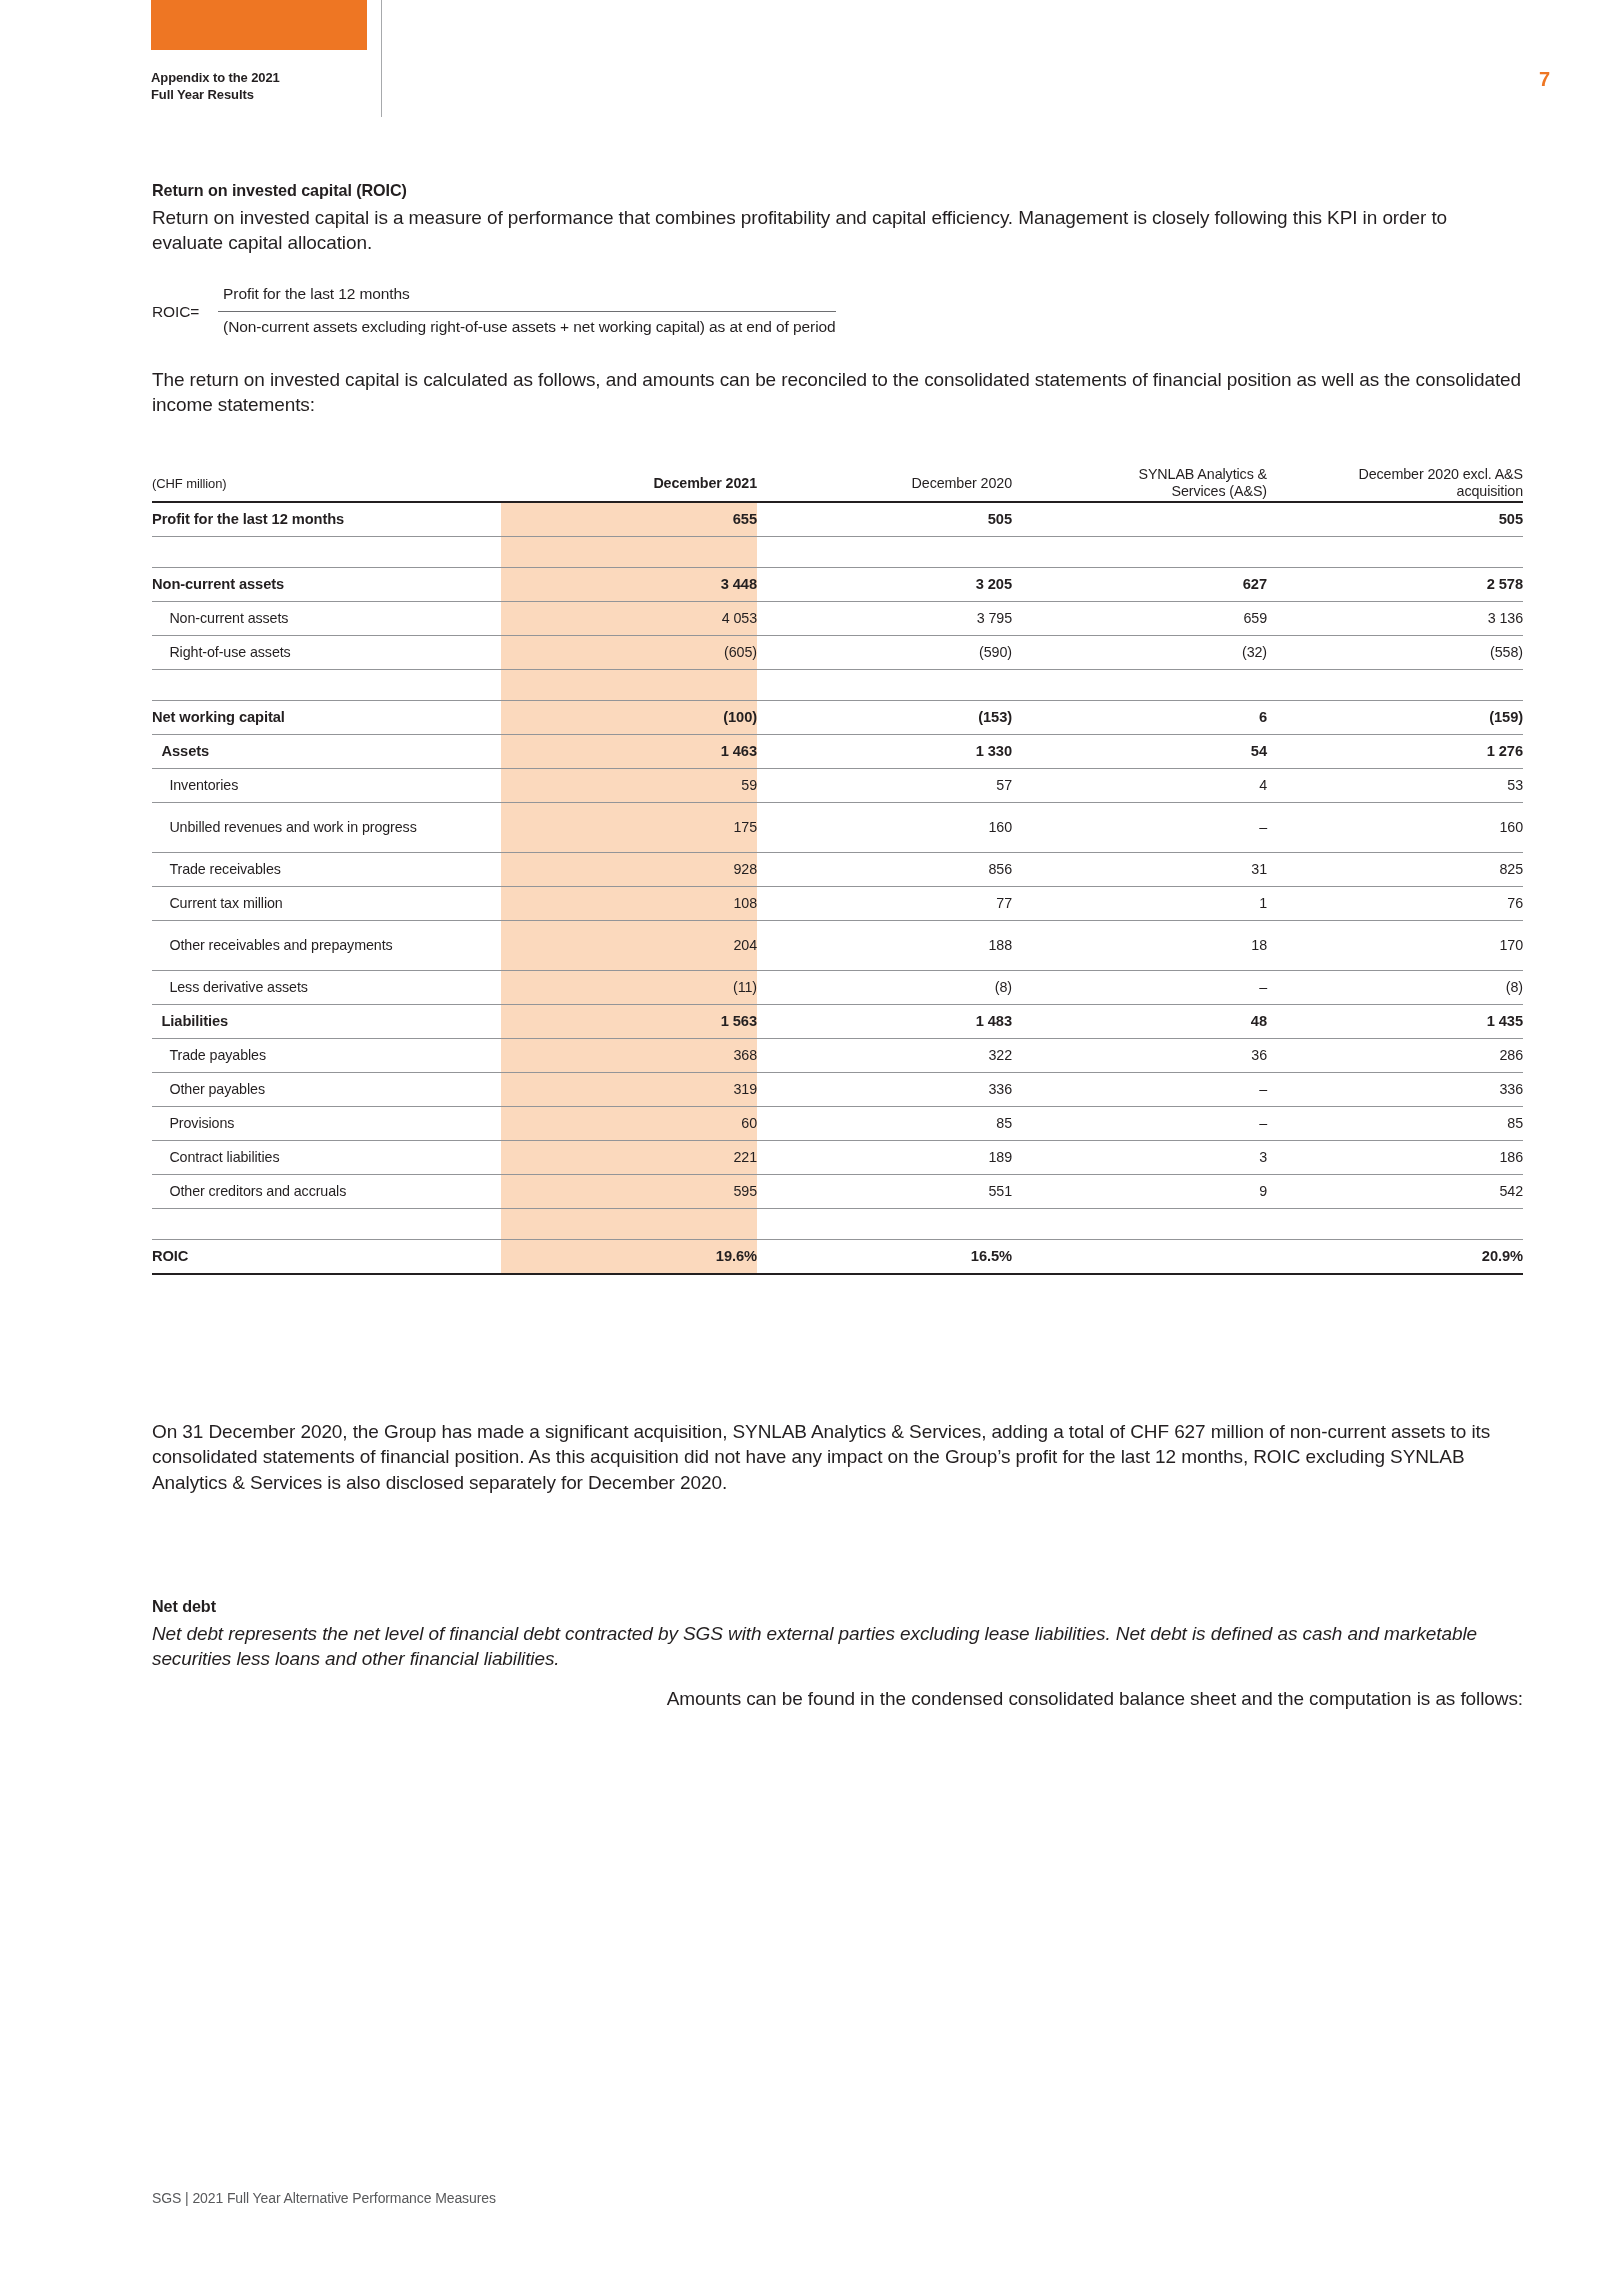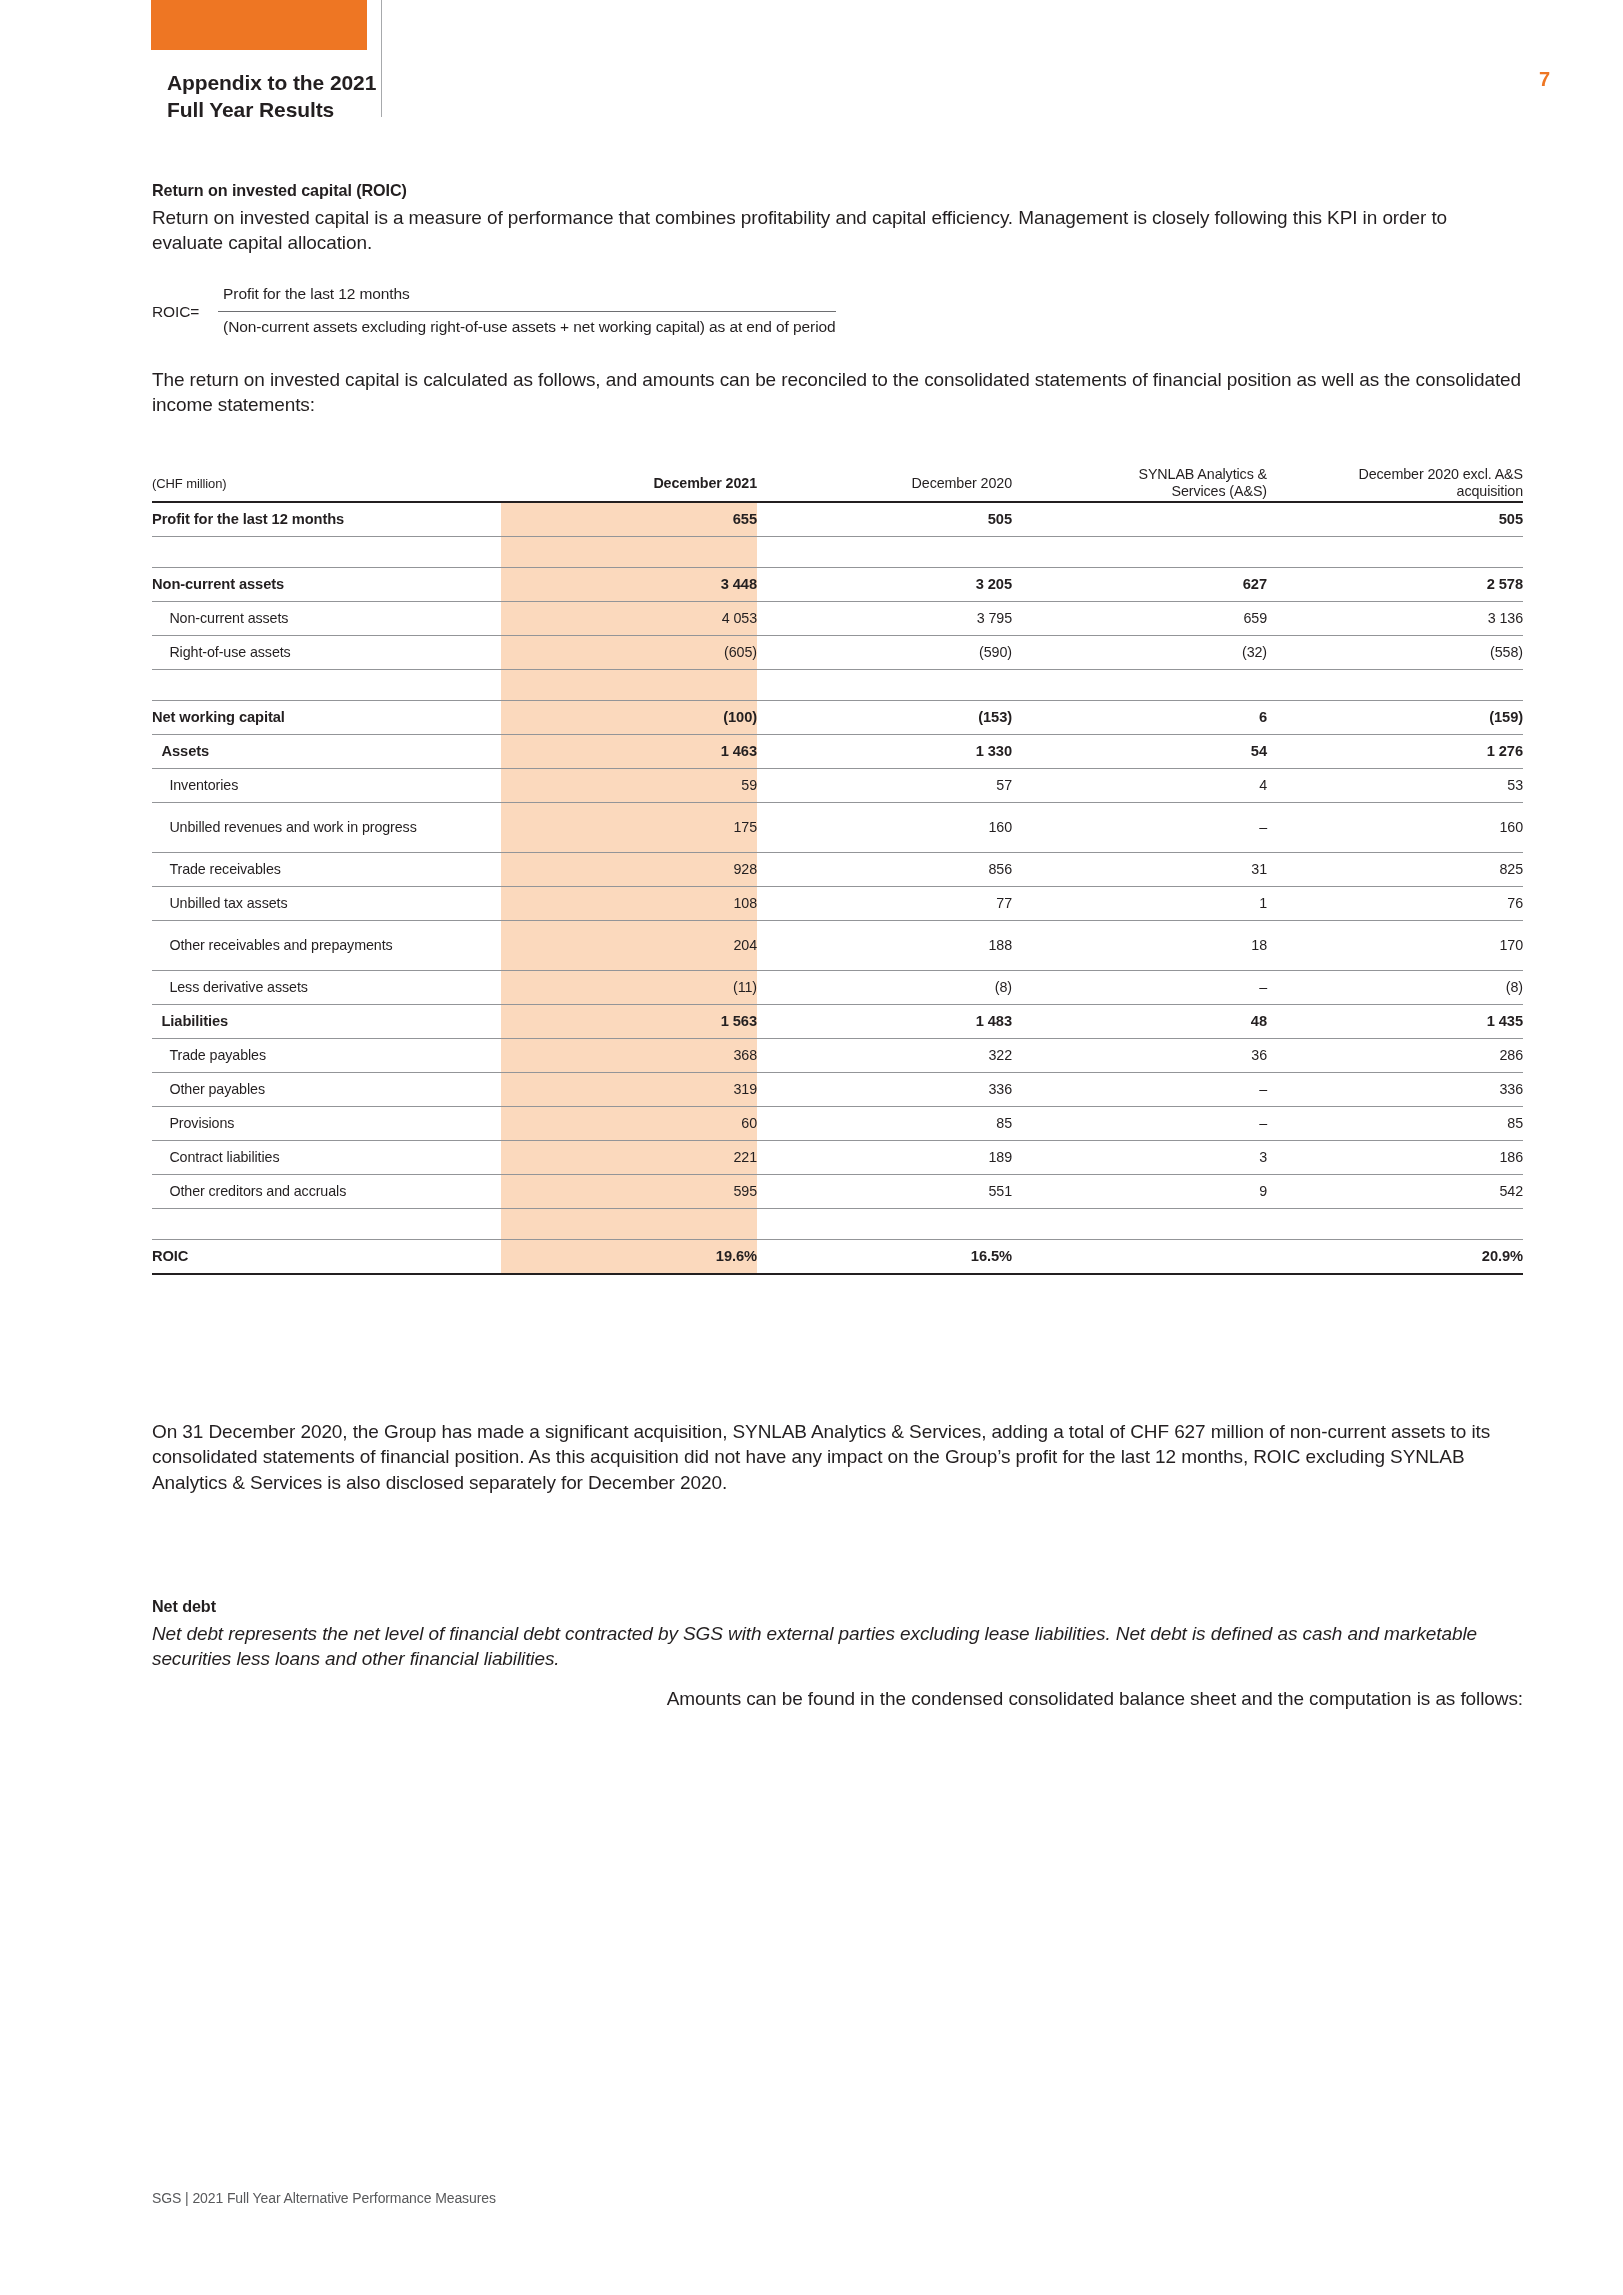--- a/index.html
+++ b/index.html
@@ -33,23 +33,23 @@
   .header-bar {
     position: absolute;
     left: 0;
     top: 0;
     width: 216px;
     height: 50px;
     background: #ee7623;
   }
   .header-title {
     position: absolute;
-    left: 16px;
+    left: 0;
     top: 70px;
-    font-size: 21px;
+    font-size: 13px;
     font-weight: bold;
     line-height: 1.28;
     letter-spacing: -0.1px;
     white-space: pre-line;
     color: #231f20;
   }
   .header-rule {
     position: absolute;
     left: 230px;
     top: 0;
@@ -303,21 +303,21 @@
             <td class="num">160</td>
           </tr>
           <tr class="r indent rule-bot-thin">
             <td class="lbl wrap2">Trade receivables</td>
             <td class="num">928</td>
             <td class="num">856</td>
             <td class="num">31</td>
             <td class="num">825</td>
           </tr>
           <tr class="r indent rule-bot-thin">
-            <td class="lbl wrap2">Unbilled tax assets</td>
+            <td class="lbl wrap2">Current tax million</td>
             <td class="num">108</td>
             <td class="num">77</td>
             <td class="num">1</td>
             <td class="num">76</td>
           </tr>
           <tr class="r-tall indent rule-bot-thin">
             <td class="lbl wrap2">Other receivables and prepayments</td>
             <td class="num">204</td>
             <td class="num">188</td>
             <td class="num">18</td>

